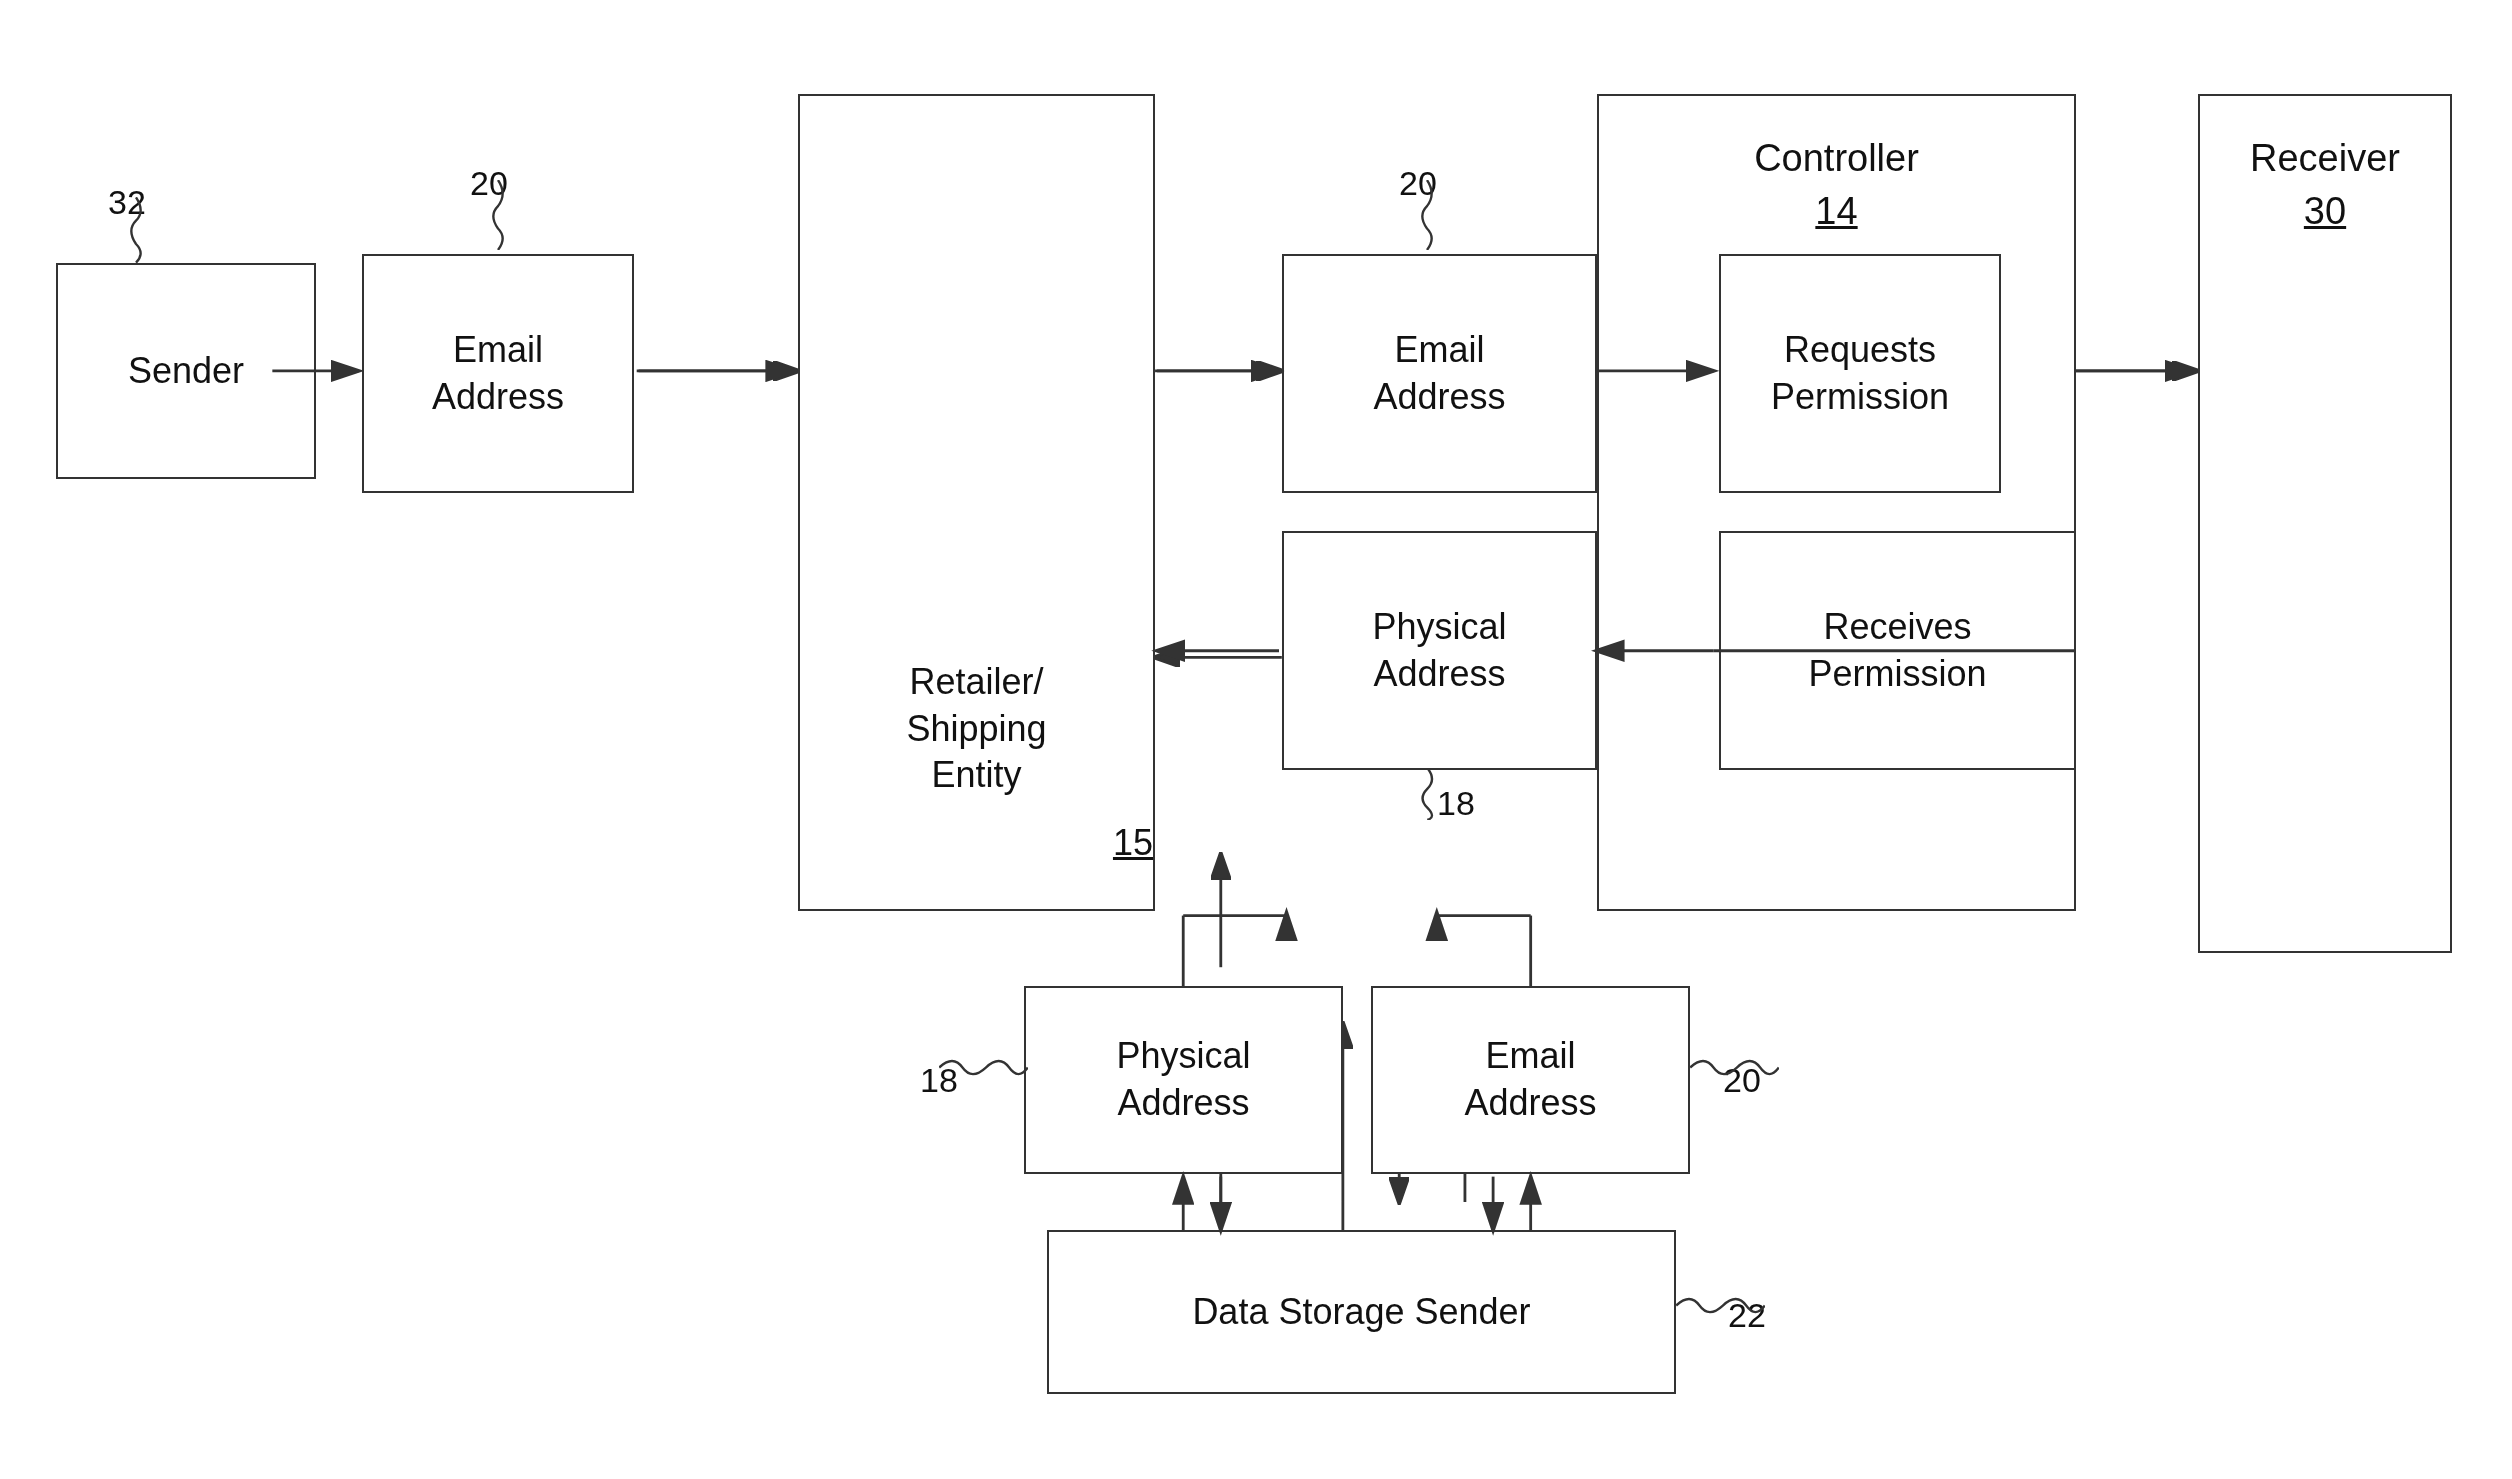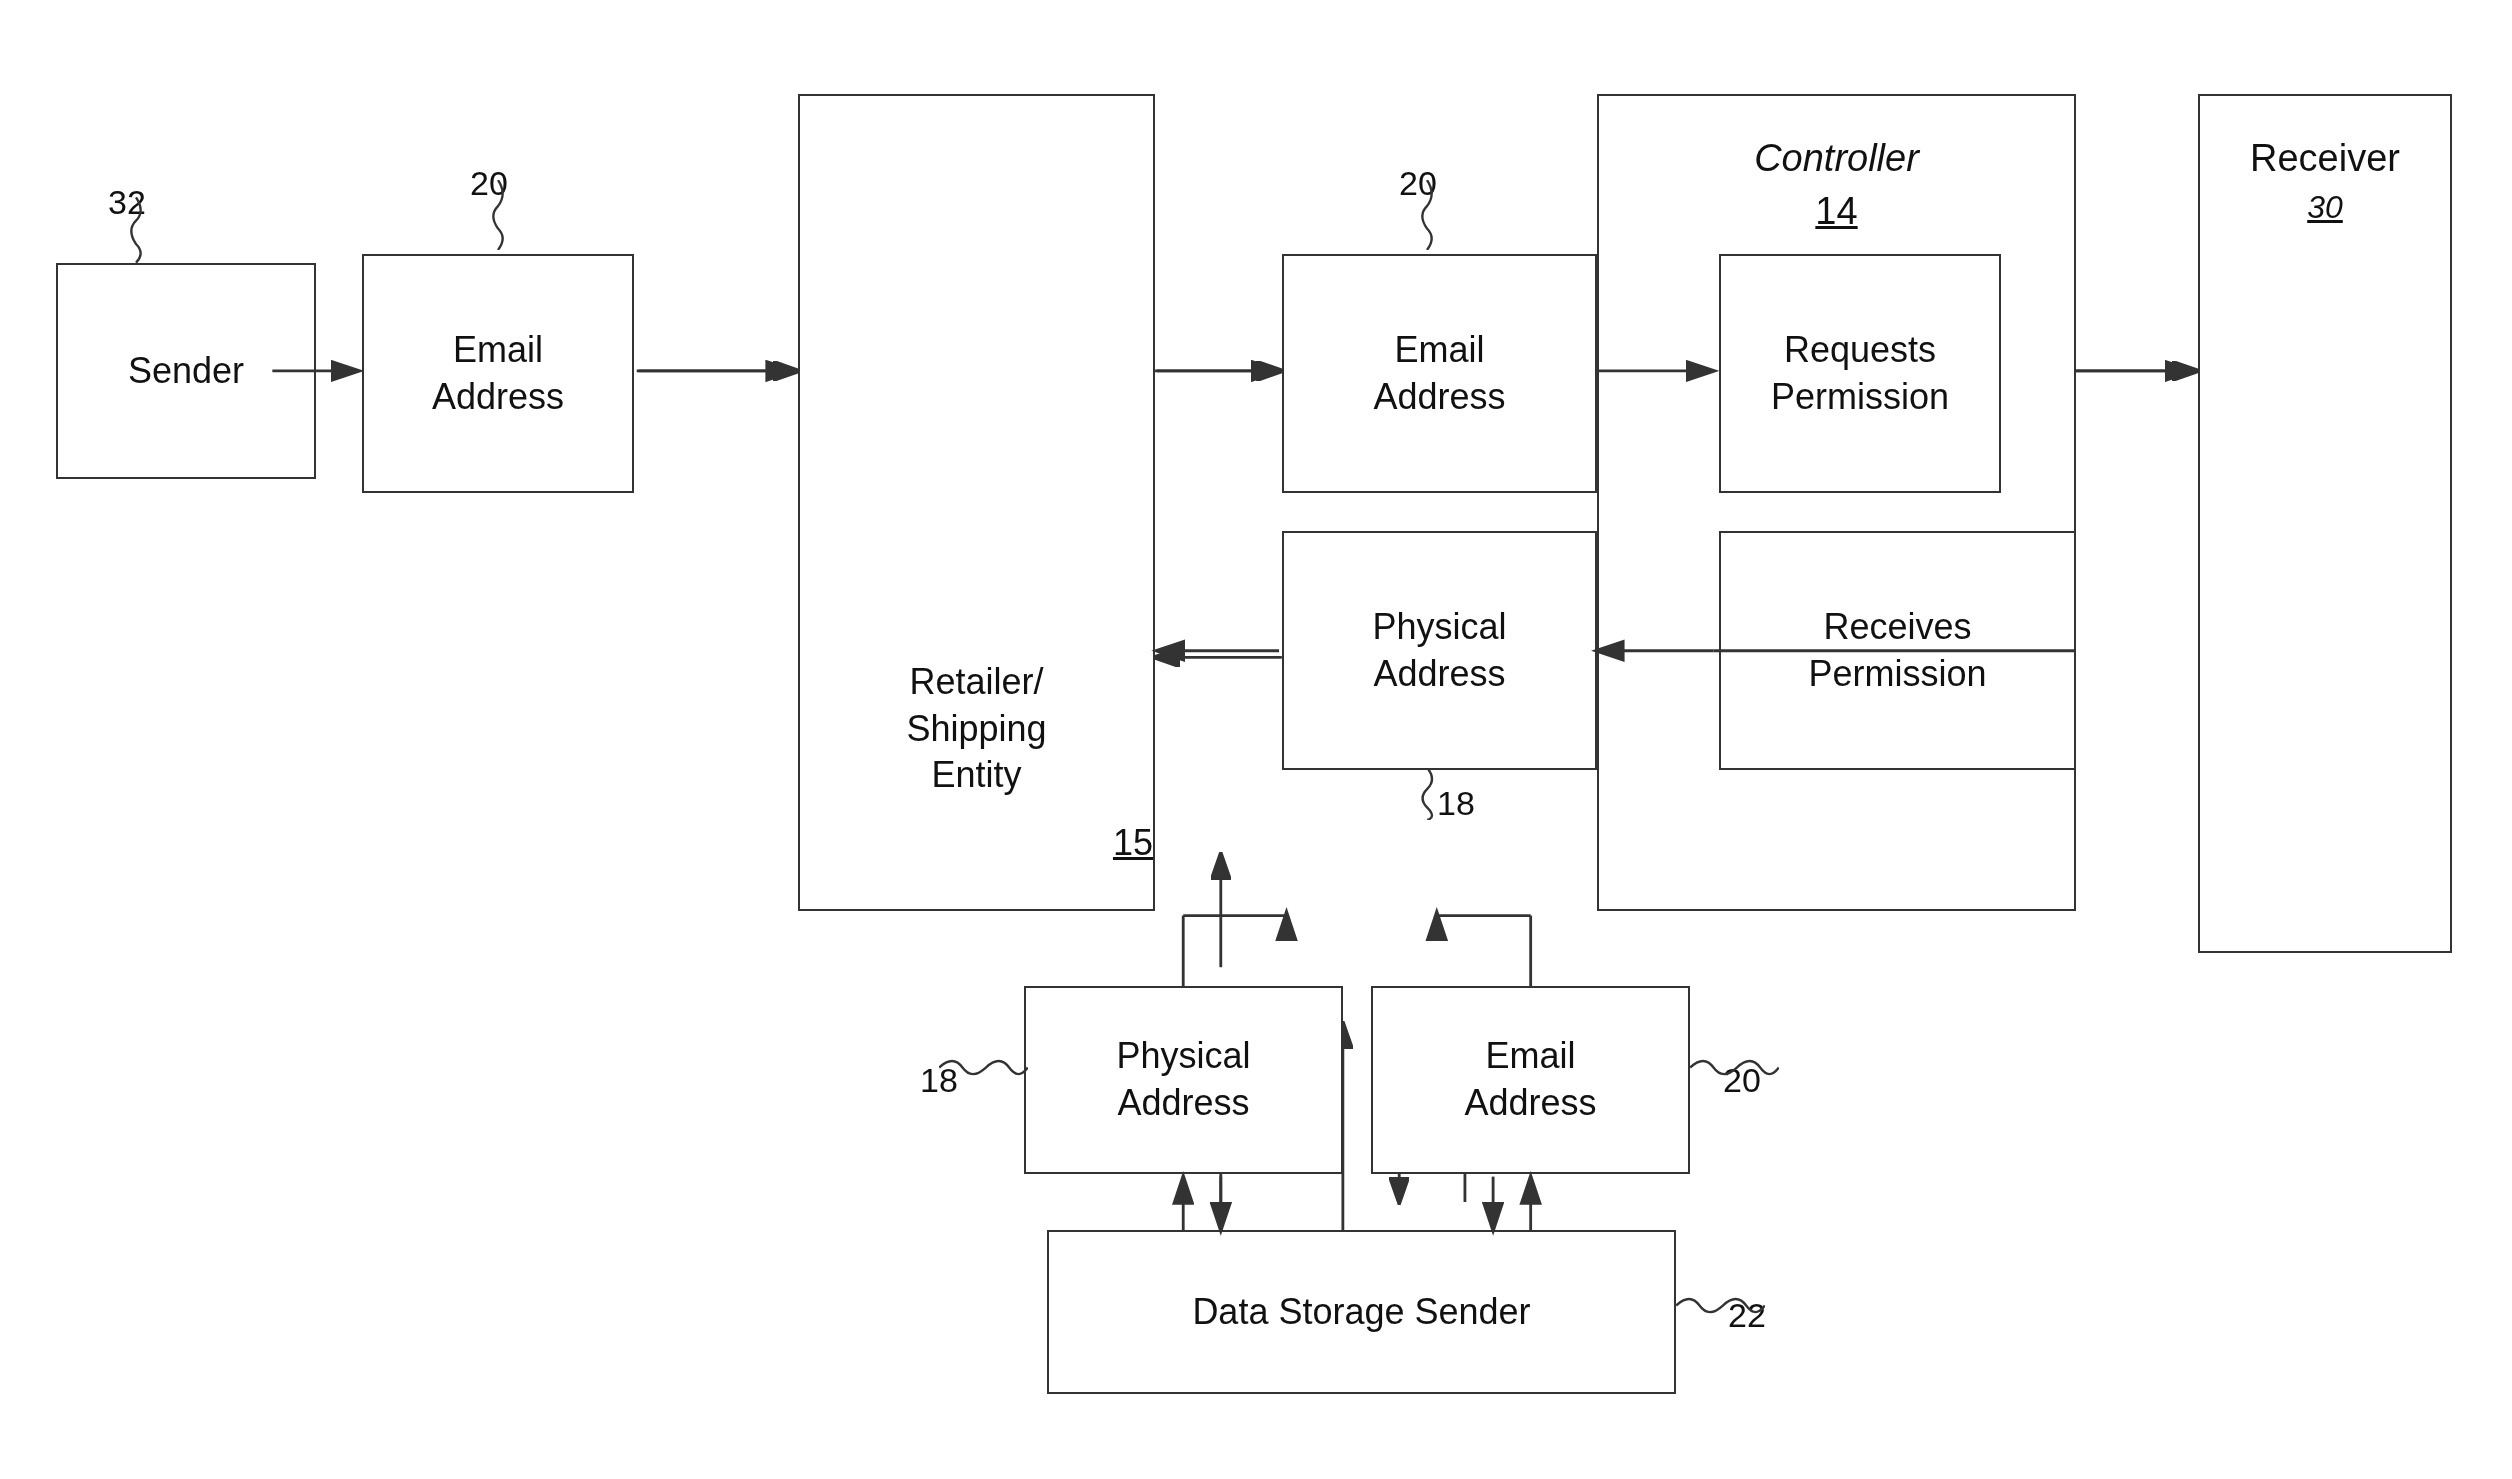--- a/index.html
+++ b/index.html
@@ -137,35 +137,35 @@
   </div>
 
   <div class="label" style="left:1437px; top:784px;">
     <span>18</span>
   </div>
   <svg style="position:absolute;left:1399px;top:768px;width:66px;height:52px;" viewBox="0 0 70 55" width="66" height="52">
     <path d="M 30 0 Q 40 12 30 22 Q 20 32 30 42 Q 40 52 30 55" stroke="#333" stroke-width="2.5" fill="none"></path>
   </svg>
 
   <div class="box" style="left:1597px; top:94px; width:479px; height:817px; align-items:center; justify-content:flex-start; padding-top:38px; flex-direction:column;">
-    <span style="font-size:38px;font-style:italic;">Controller</span>
+    <span style="font-size:38px;">Controller</span>
     <span style="text-decoration:underline; font-size:38px; margin-top:3.8px;">14</span>
   </div>
 
   <div class="box" style="left:1719px; top:254px; width:282px; height:239px;">
     <span>Requests<br>Permission</span>
   </div>
 
   <div class="box" style="left:1719px; top:531px; width:357px; height:239px;">
     <span>Receives<br>Permission</span>
   </div>
 
   <div class="box" style="left:2198px; top:94px; width:254px; height:859px; align-items:center; justify-content:flex-start; padding-top:38px; flex-direction:column;">
     <span style="font-size:38px;">Receiver</span>
-    <span style="text-decoration:underline; font-size:32px; margin-top:3.8px;font-style:italic;">30</span>
+    <span style="text-decoration:underline; font-size:38px; margin-top:3.8px;">30</span>
   </div>
 
   <div class="box" style="left:1024px; top:986px; width:319px; height:188px;">
     <span>Physical<br>Address</span>
   </div>
 
   <div class="label" style="left:920px; top:1061px;">
     <span>18</span>
   </div>
   <svg style="position:absolute;left:939px;top:1047px;width:89px;height:42px;" viewBox="0 0 95 45" width="89" height="42">

